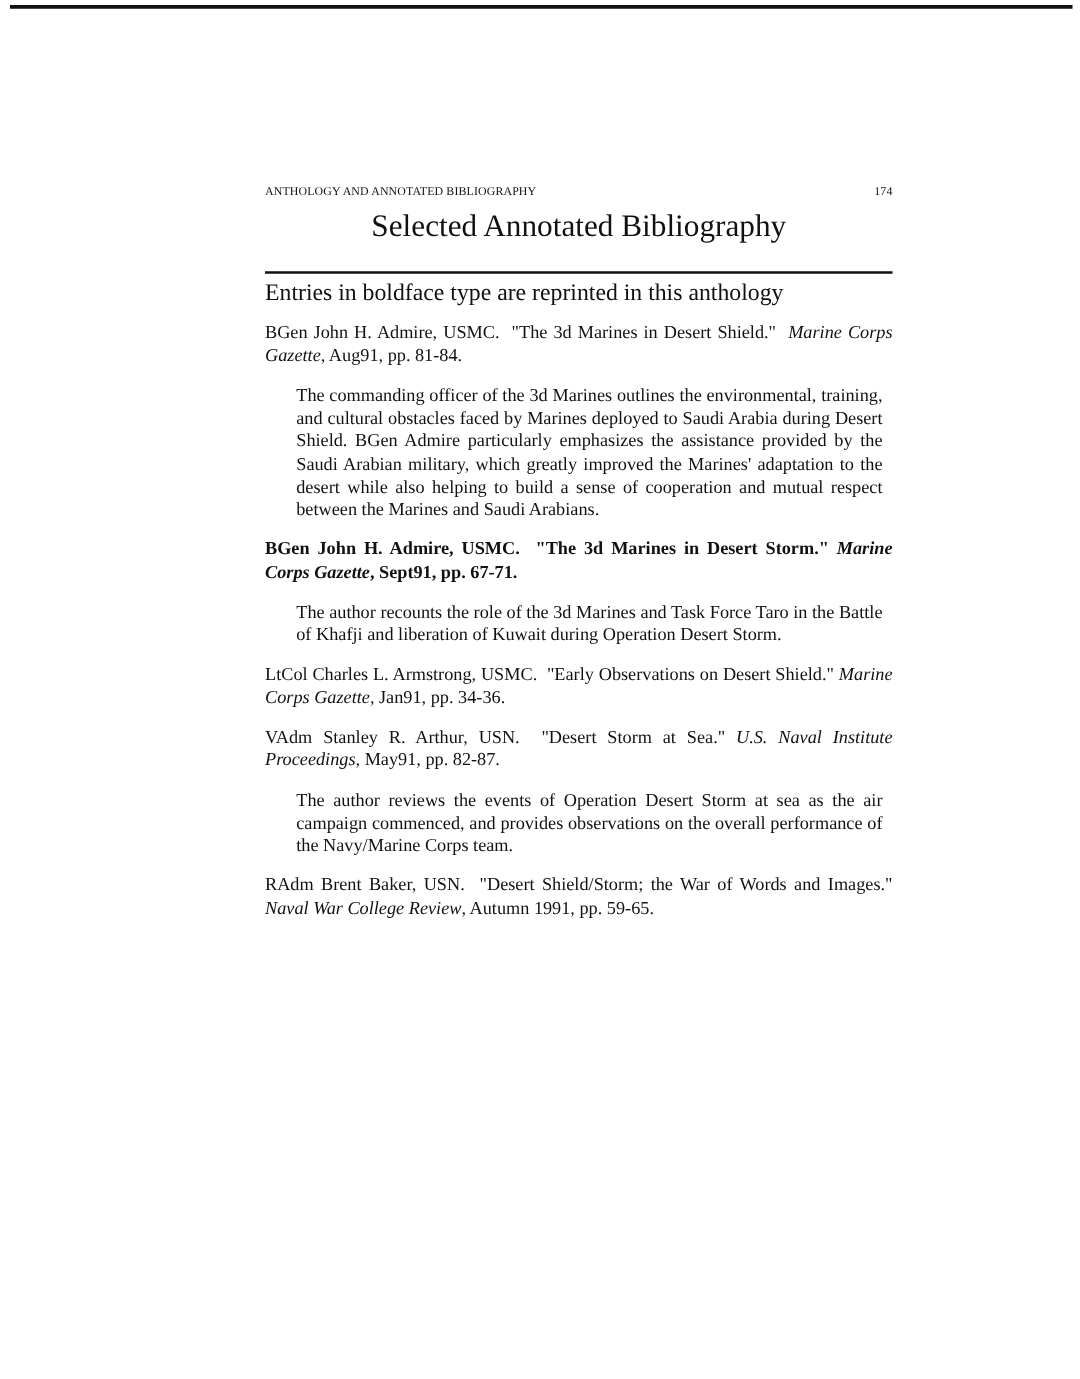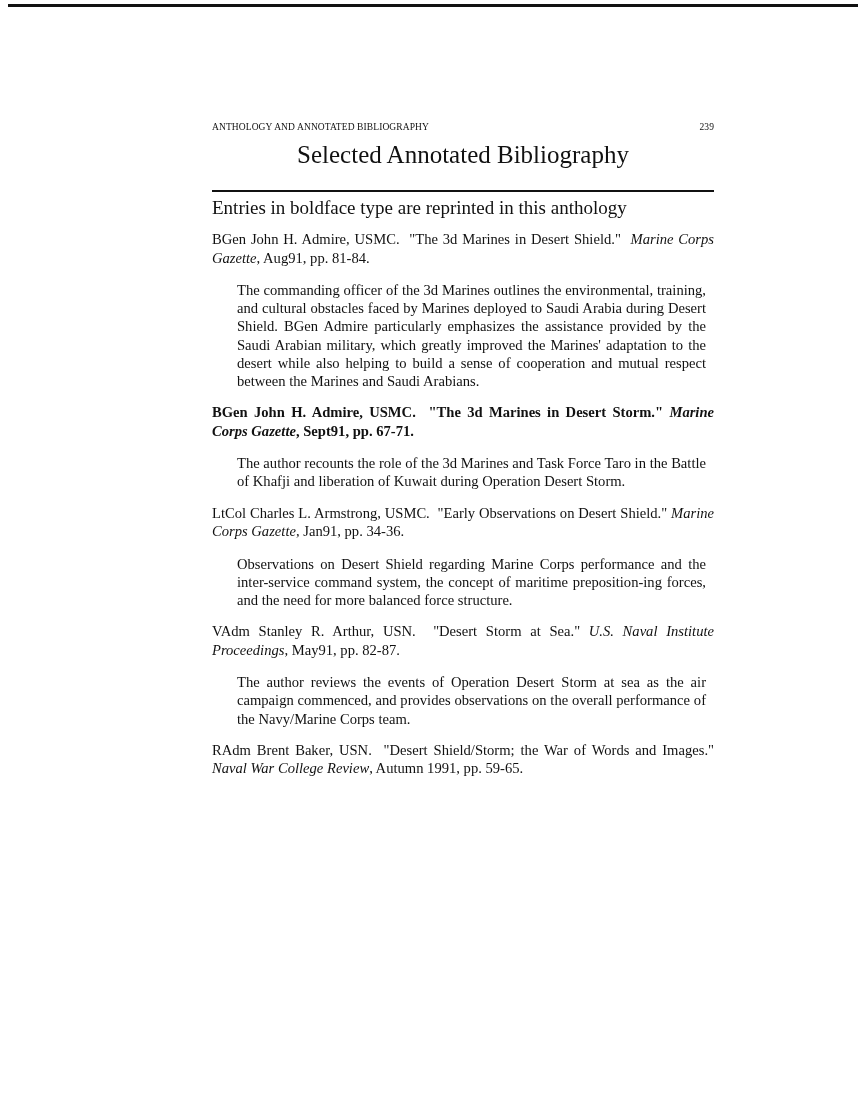--- a/index.html
+++ b/index.html
@@ -5,21 +5,21 @@
     html, body { margin: 0; padding: 0; background: #ffffff; }
     body {
       width: 864px; height: 1103px; position: relative; overflow: hidden;
       font-family: "Liberation Serif", "DejaVu Serif", serif; color: #111;
     }
     .scan-edge {
       position: absolute; left: 8px; top: 4px; width: 850px; height: 3px;
       background: #111;
     }
     .page {
-      position: absolute; left: 212px; top: 122px; width: 502px;
+      position: absolute; left: 212px; top: 149px; width: 502px;
     }
     .running-header {
       display: flex; justify-content: space-between; align-items: baseline;
       font-size: 9.5px; letter-spacing: 0.1px; height: 14px;
     }
     .running-title { text-transform: uppercase; }
     .title {
       text-align: center; font-size: 25px; margin-top: 4px; line-height: 30px;
     }
     .rule {
@@ -40,21 +40,21 @@
     }
   </style>
 </head>
 <body>
 
 <div class="scan-edge"></div>
 
 <div class="page">
   <div class="running-header">
     <span class="running-title">ANTHOLOGY AND ANNOTATED BIBLIOGRAPHY</span>
-    <span>239</span>
+    <span>174</span>
   </div>
 
   <div class="title">Selected Annotated Bibliography</div>
   <div class="rule"></div>
 
   <div class="note">Entries in boldface type are reprinted in this anthology</div>
 
   <div class="entry">
     <div class="citation">
       <span>BGen John H. Admire, USMC.</span>&nbsp;
@@ -72,21 +72,20 @@
     </div>
     <div class="annotation">The author recounts the role of the 3d Marines and Task Force Taro in the Battle of Khafji and liberation of Kuwait during Operation Desert Storm.</div>
   </div>
 
   <div class="entry">
     <div class="citation">
       <span>LtCol Charles L. Armstrong, USMC.</span>&nbsp;
       <span>"Early Observations on Desert Shield."</span>
       <i>Marine Corps Gazette</i><span>, Jan91, pp. 34-36.</span>
     </div>
-    <div class="annotation">Observations on Desert Shield regarding Marine Corps performance and the inter-service command system, the concept of maritime preposition-ing forces, and the need for more balanced force structure.</div>
   </div>
 
   <div class="entry">
     <div class="citation">
       <span>VAdm Stanley R. Arthur, USN.</span>&nbsp;
       <span>"Desert Storm at Sea."</span>
       <i>U.S. Naval Institute Proceedings</i><span>, May91, pp. 82-87.</span>
     </div>
     <div class="annotation">The author reviews the events of Operation Desert Storm at sea as the air campaign commenced, and provides observations on the overall performance of the Navy/Marine Corps team.</div>
   </div>

